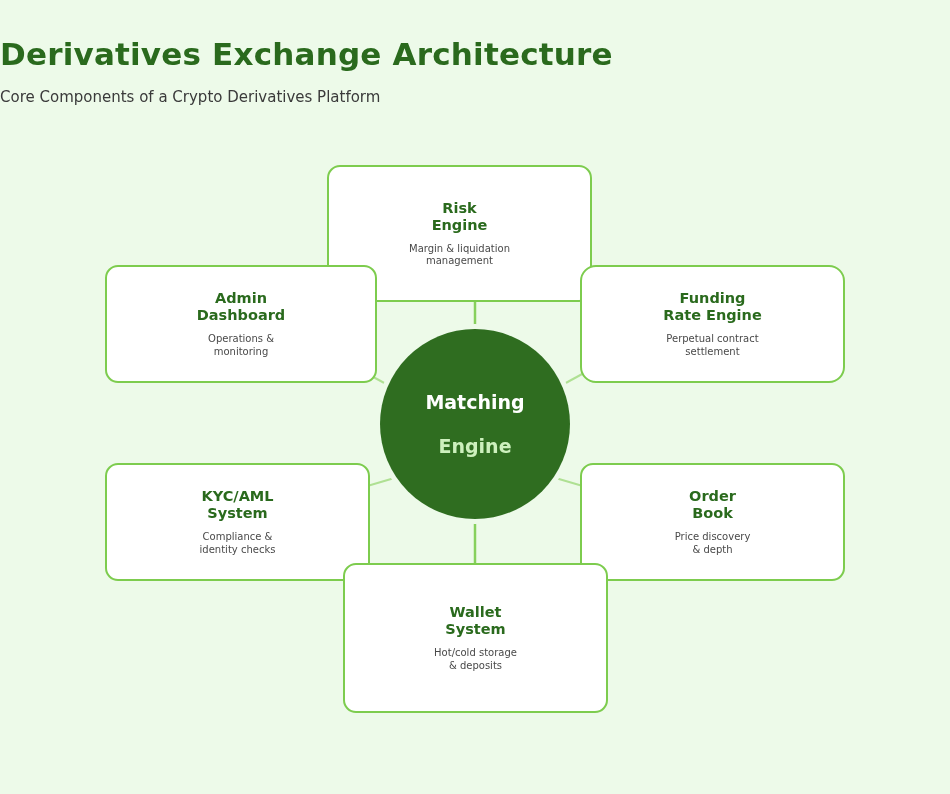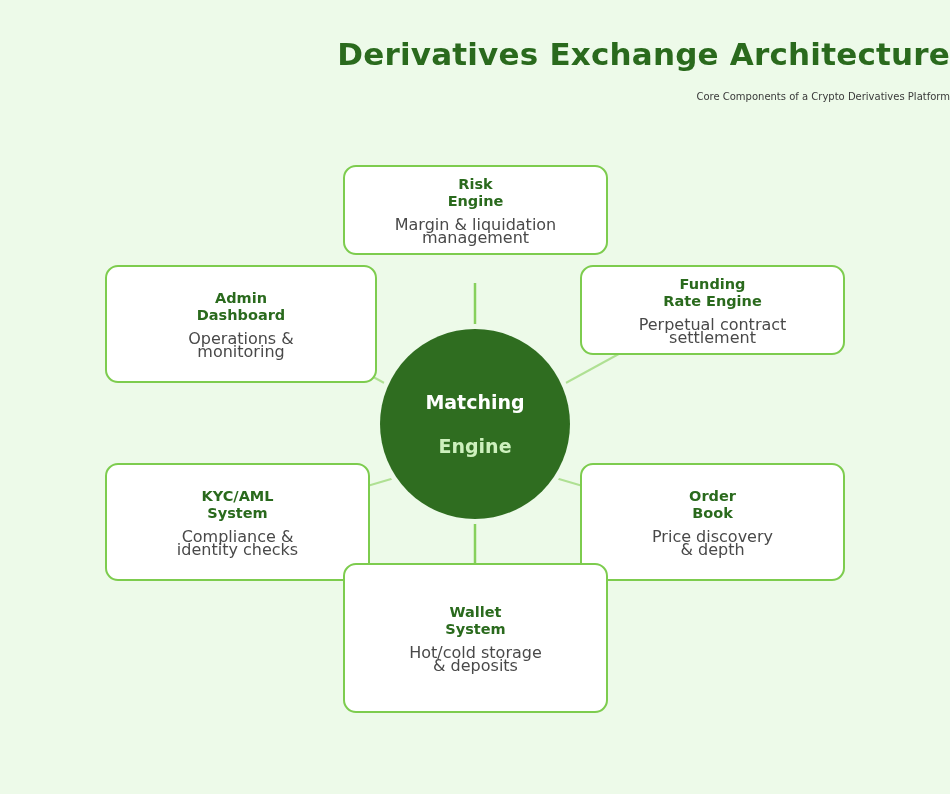--- a/index.html
+++ b/index.html
@@ -18,35 +18,35 @@
     height: 794px;
     background: #edfae9;
   }
 
   
   #header {
     position: absolute;
     left: 0;
     top: 0;
     width: 950px;
-    text-align: right;
+    text-align: left;
   }
 
   #page-title {
     margin-top: 34px;
     font-size: 31px;
     font-weight: bold;
     color: #2a6a1d;
     letter-spacing: 0.2px;
     line-height: 40px;
   }
 
   #page-subtitle {
     margin-top: 13px;
-    font-size: 10px;
+    font-size: 15px;
     font-weight: normal;
     color: #3a3a3a;
     line-height: 20px;
   }
 
   
   #connectors {
     position: absolute;
     left: 0;
     top: 0;
@@ -72,31 +72,31 @@
   .node-title {
     font-size: 14.5px;
     font-weight: bold;
     color: #2a6a1d;
     line-height: 17px;
     white-space: pre-line;
   }
 
   .node-desc {
     margin-top: 9px;
-    font-size: 16px;
+    font-size: 10px;
     font-weight: normal;
     color: #494949;
     line-height: 12.5px;
     white-space: pre-line;
   }
 
   
-  #card-risk-engine         { left: 343px; top: 165px; width: 265px; height: 90px; }
+  #card-risk-engine         { left: 327px; top: 165px; width: 265px; height: 137px; }
   #card-admin-dashboard     { left: 105px; top: 265px; width: 272px; height: 118px; }
-  #card-funding-rate-engine { left: 580px; top: 265px; width: 265px; height: 90px; }
+  #card-funding-rate-engine { left: 580px; top: 265px; width: 265px; height: 118px; border-radius: 16px; }
   #card-kyc-aml-module      { left: 105px; top: 463px; width: 265px; height: 118px; }
   #card-order-book          { left: 580px; top: 463px; width: 265px; height: 118px; }
   #card-wallet-system       { left: 343px; top: 563px; width: 265px; height: 150px; }
 
   
   #hub {
     position: absolute;
     left: 380px;
     top: 329px;
     width: 190px;

